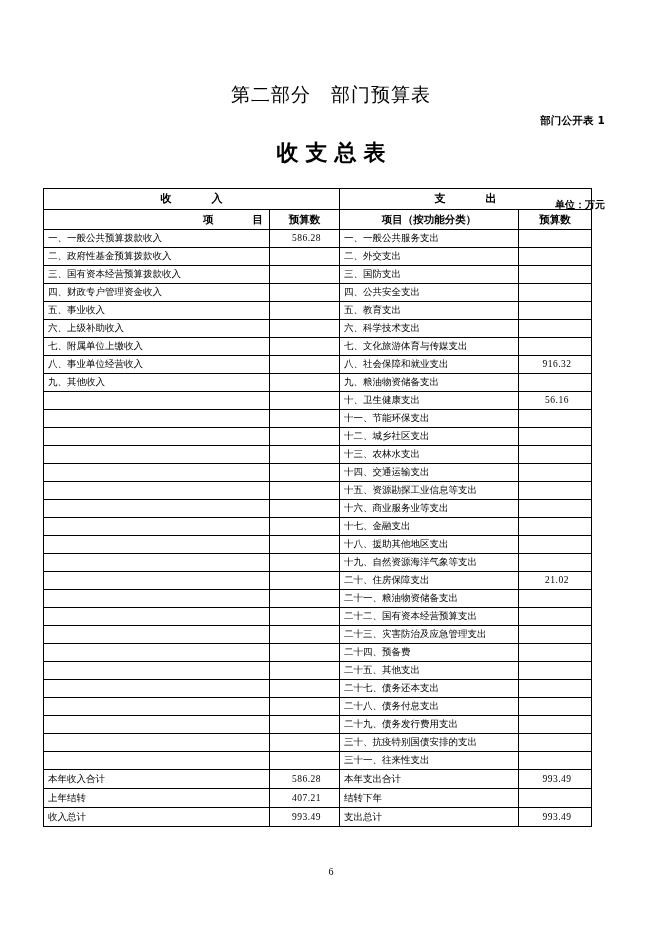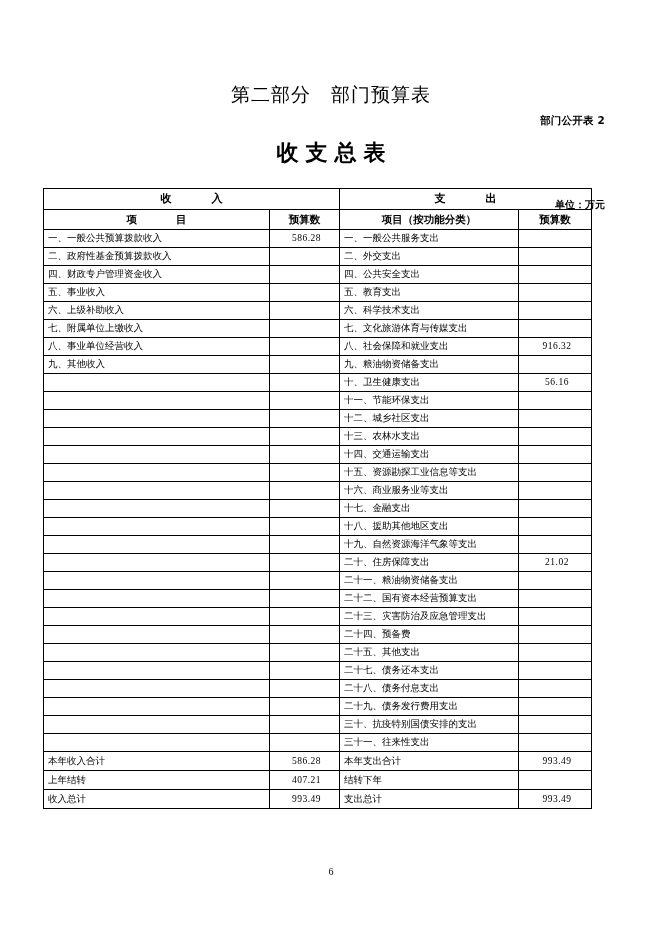--- a/index.html
+++ b/index.html
@@ -116,20 +116,21 @@
     font-family: "DejaVu Sans", "Liberation Sans", sans-serif;
     font-weight: bold;
     font-size: 10.5px;
     height: 19px;
     line-height: 19px;
     padding: 0;
   }
   tr.col-head td.spaced {
     letter-spacing: 6px;
     text-indent: 6px;
+    text-align: right;
   }
 
   td.num {
     text-align: center;
     padding: 0;
     font-family: "Liberation Serif", "DejaVu Serif", serif;
     font-size: 9.5px;
     letter-spacing: 0.5px;
   }
   td.name {
@@ -153,21 +154,21 @@
 </style>
 </head>
 <body>
 
 <div class="page">
 
   <div class="part-title">
     <span>第二部分</span><span class="gap"></span><span>部门预算表</span>
   </div>
 
-  <div class="form-no">部门公开表 2</div>
+  <div class="form-no">部门公开表 1</div>
 
   <div class="doc-title">收支总表</div>
 
   <div class="unit-note">单位：万元</div>
 
   <div class="tbl-wrap">
     <table class="budget">
       <colgroup>
         <col class="c-inc-name">
         <col class="c-inc-val">
@@ -191,20 +192,26 @@
             <td class="name">一、一般公共服务支出</td>
             <td class="num"></td>
           </tr>
           <tr>
             <td class="name">二、政府性基金预算拨款收入</td>
             <td class="num"></td>
             <td class="name">二、外交支出</td>
             <td class="num"></td>
           </tr>
           <tr>
+            <td class="name">三、国有资本经营预算拨款收入</td>
+            <td class="num"></td>
+            <td class="name">三、国防支出</td>
+            <td class="num"></td>
+          </tr>
+          <tr>
             <td class="name">四、财政专户管理资金收入</td>
             <td class="num"></td>
             <td class="name">四、公共安全支出</td>
             <td class="num"></td>
           </tr>
           <tr>
             <td class="name">五、事业收入</td>
             <td class="num"></td>
             <td class="name">五、教育支出</td>
             <td class="num"></td>

